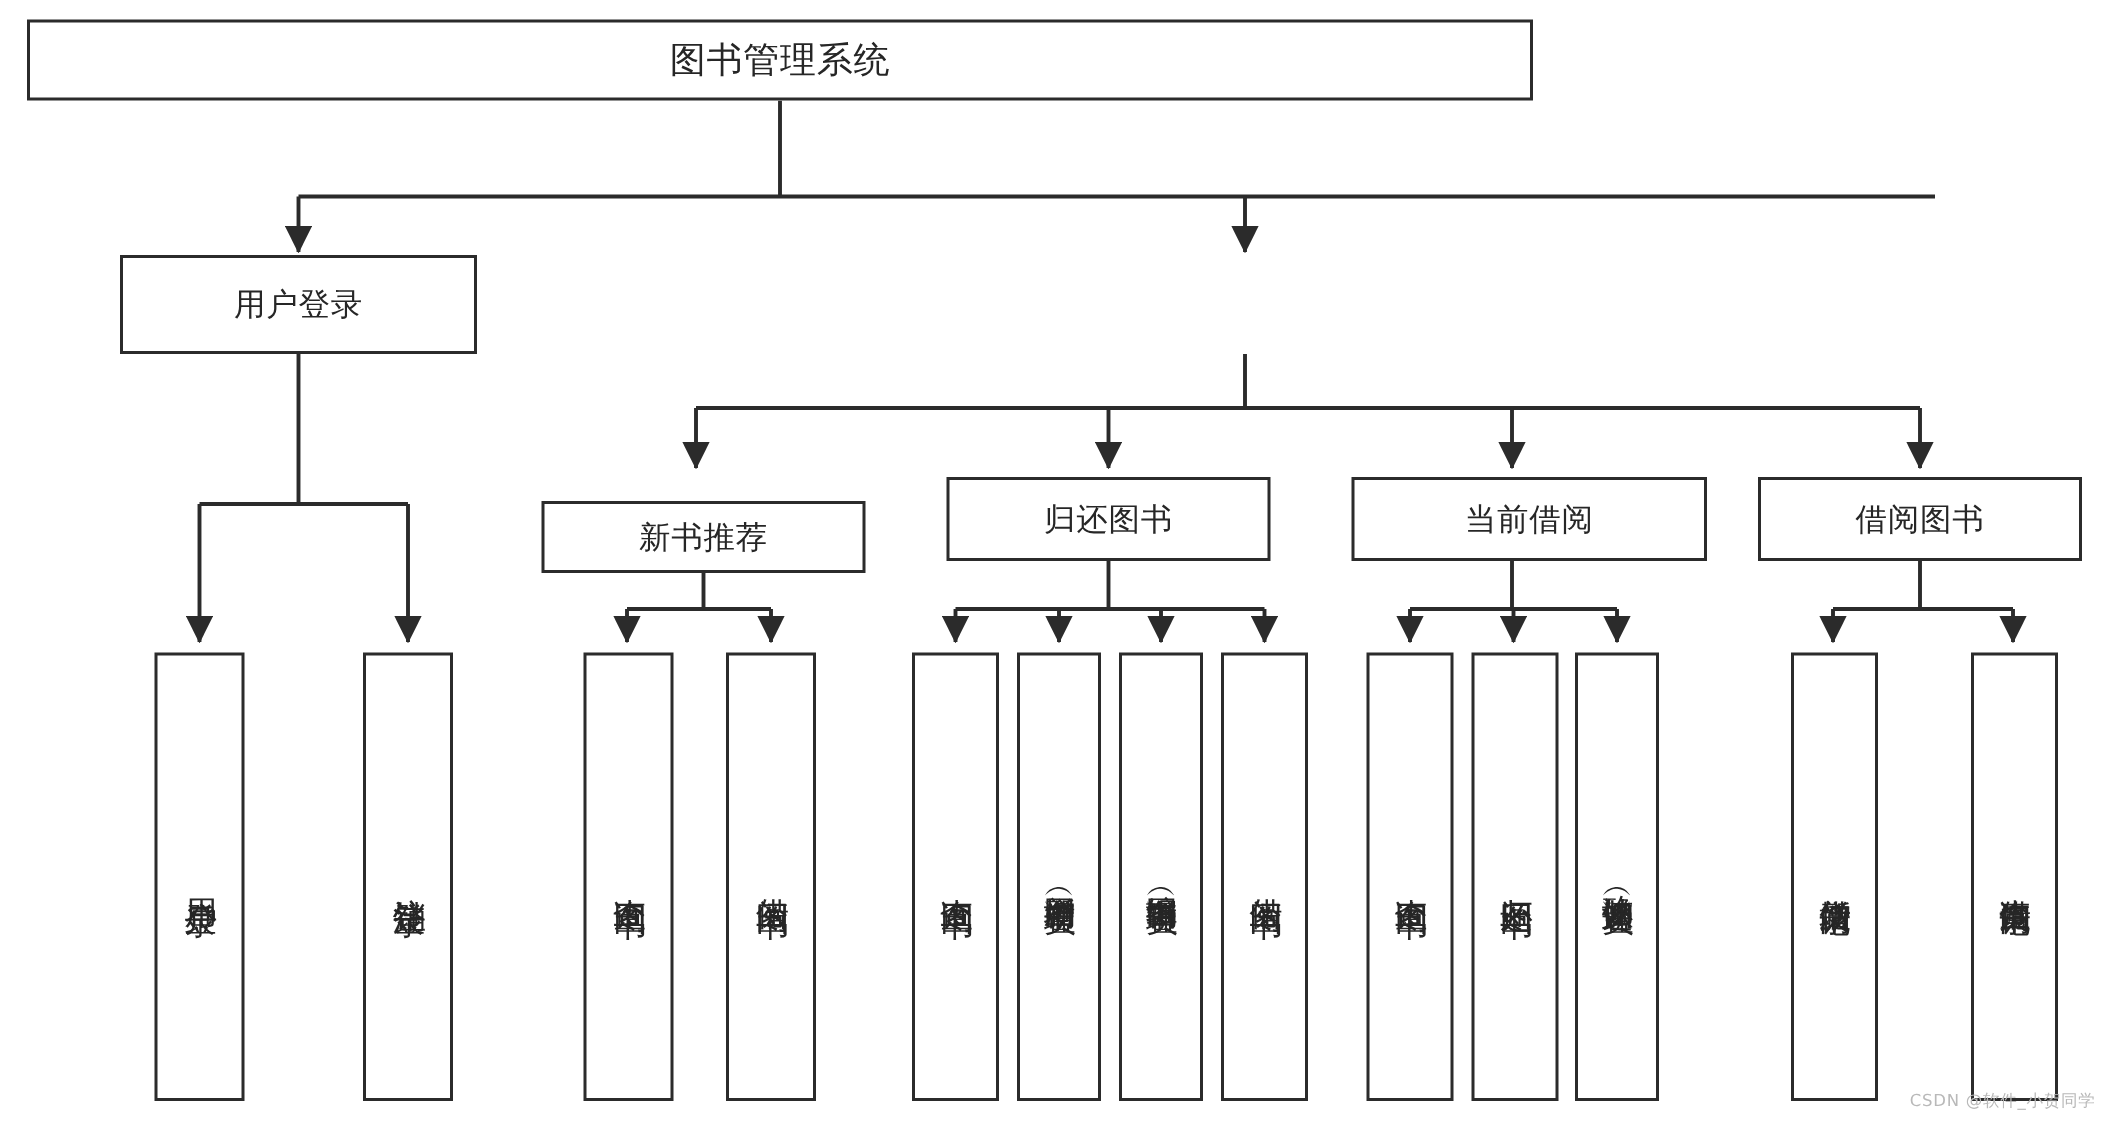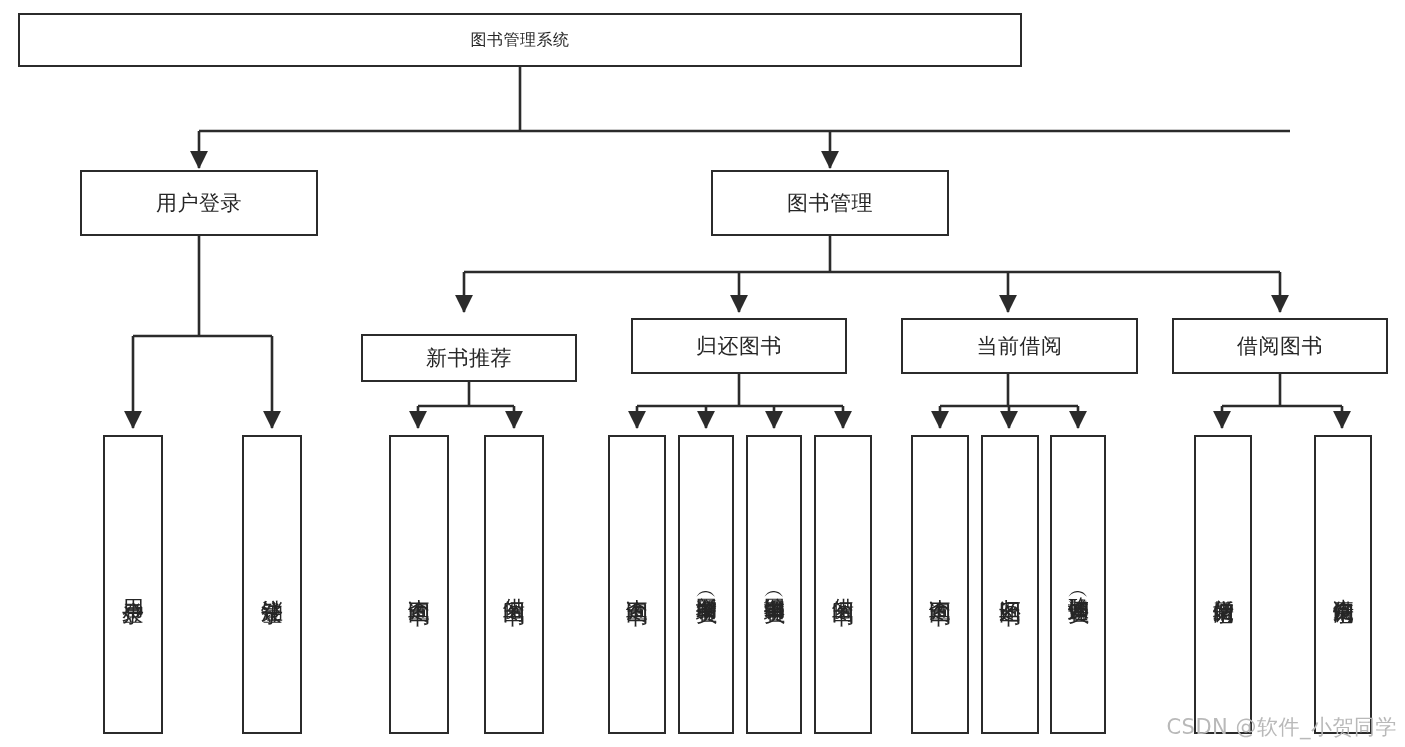--- a/index.html
+++ b/index.html
@@ -40,21 +40,21 @@
     display: block;
     text-align: center;
     line-height: 1.18;
     white-space: pre;
   }
   .node.horizontal .node-label {
     font-size: 21px;
     letter-spacing: 0.5px;
   }
   .node.root .node-label {
-    font-size: 16px;
+    font-size: 24px;
     letter-spacing: 0.5px;
   }
   .node.vertical {
     align-items: center;
     justify-content: center;
   }
   .node.vertical .node-label {
     writing-mode: vertical-rl;
     text-orientation: upright;
     font-size: 22px;
@@ -63,21 +63,21 @@
     white-space: nowrap;
   }
   .node.vertical.narrow .node-label {
     font-size: 21px;
     letter-spacing: 1px;
   }
   #watermark {
     position: absolute;
     right: 8px;
     bottom: 6px;
-    font-size: 21px;
+    font-size: 11px;
     color: #b9b9b9;
     z-index: 5;
     letter-spacing: 0.5px;
     white-space: nowrap;
     pointer-events: none;
   }
 </style>
 </head>
 <body>
 
@@ -134,23 +134,20 @@
   </svg>
 
   <div class="node root horizontal" style="left:18px; top:13px; width:1004px; height:54px;">
     <span class="node-label">图书管理系统</span>
   </div>
 
   <div class="node horizontal" style="left:80px; top:170px; width:238px; height:66px;">
     <span class="node-label">用户登录</span>
   </div>
 
-  <div class="node horizontal" style="left:711px; top:170px; width:238px; height:66px;">
-    <span class="node-label">图书管理</span>
-  </div>
 
   <div class="node horizontal" style="left:361px; top:318px; width:216px; height:48px;margin-top:16px;">
     <span class="node-label">新书推荐</span>
   </div>
 
   <div class="node horizontal" style="left:631px; top:318px; width:216px; height:56px;">
     <span class="node-label">归还图书</span>
   </div>
 
   <div class="node horizontal" style="left:901px; top:318px; width:237px; height:56px;font-family:Liberation Serif, serif;">

